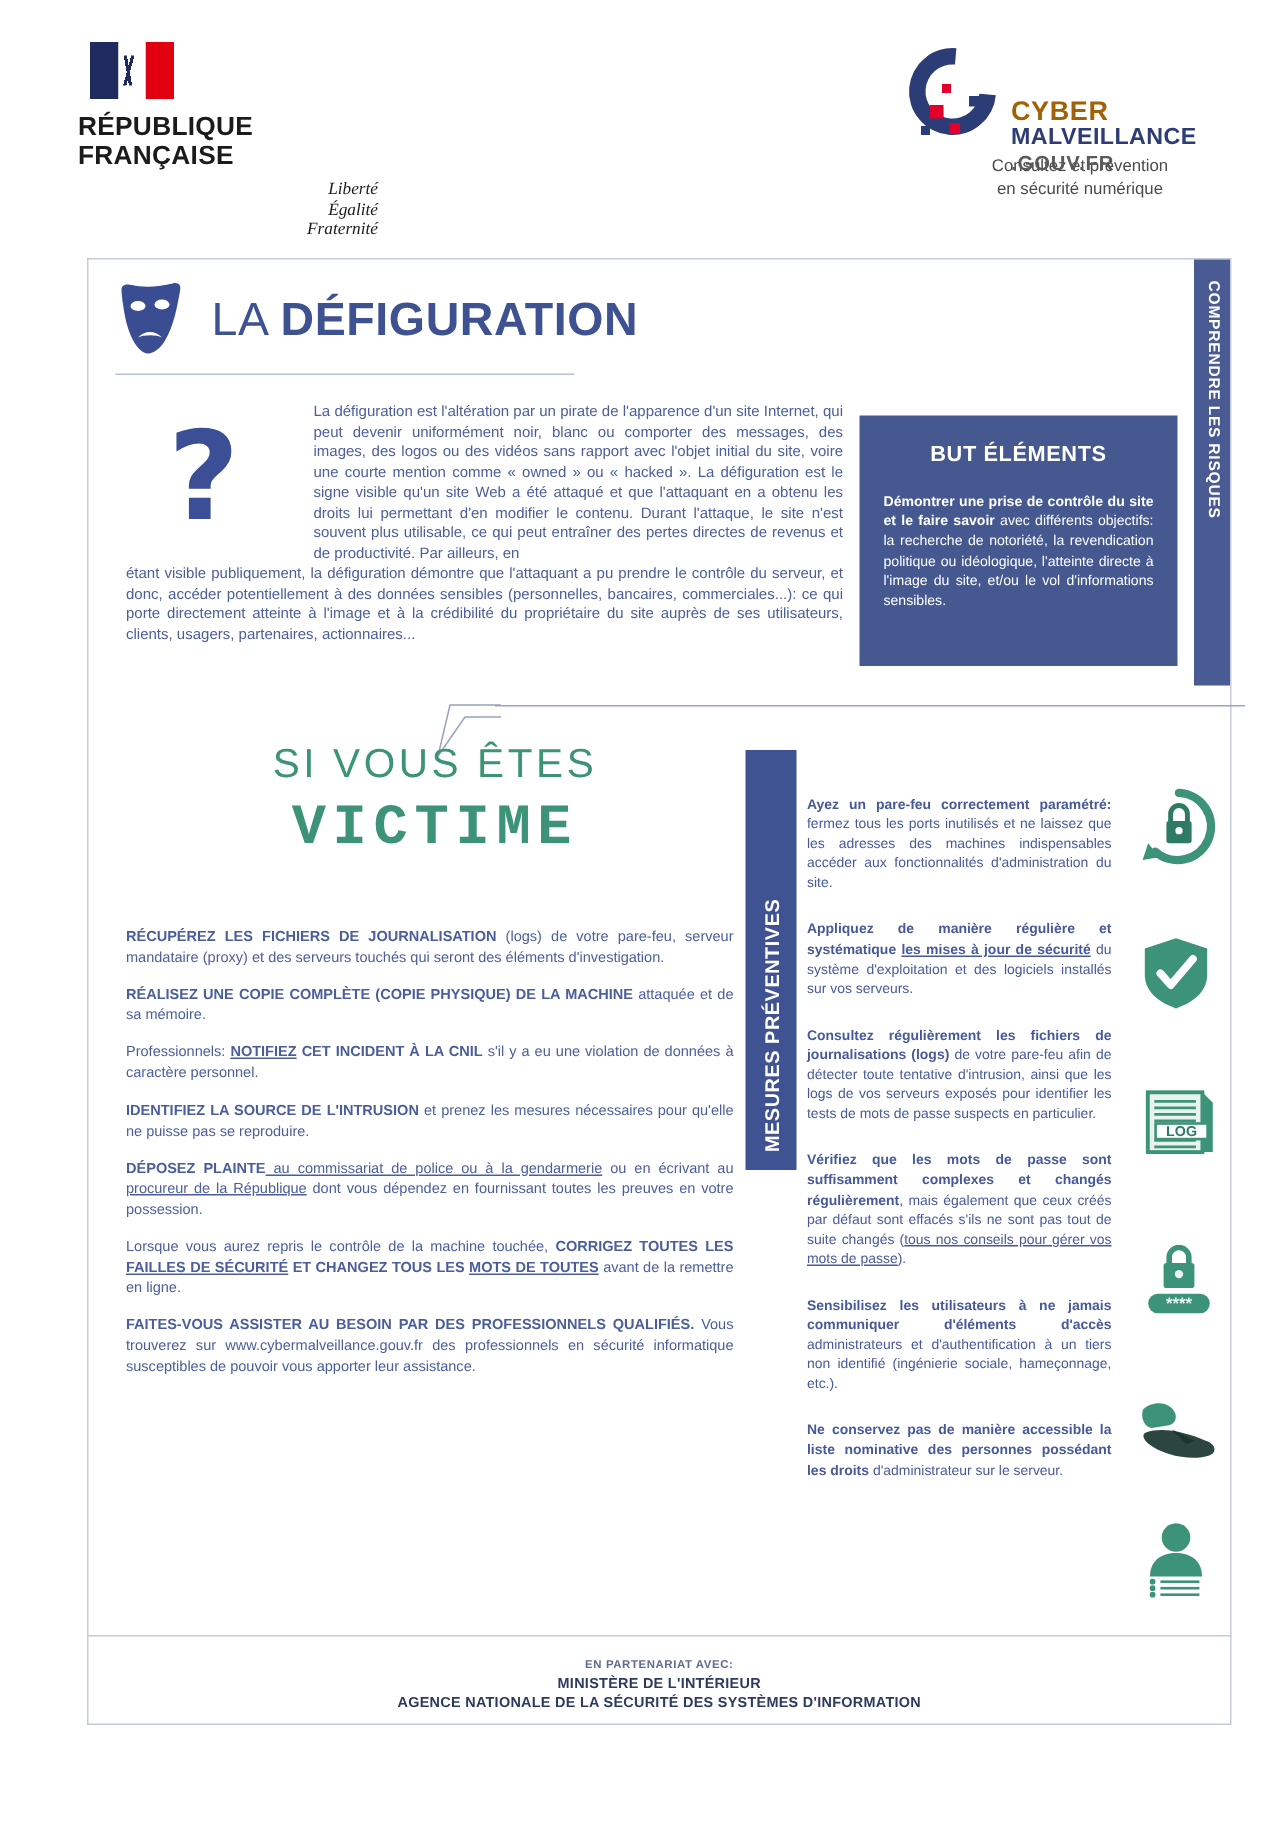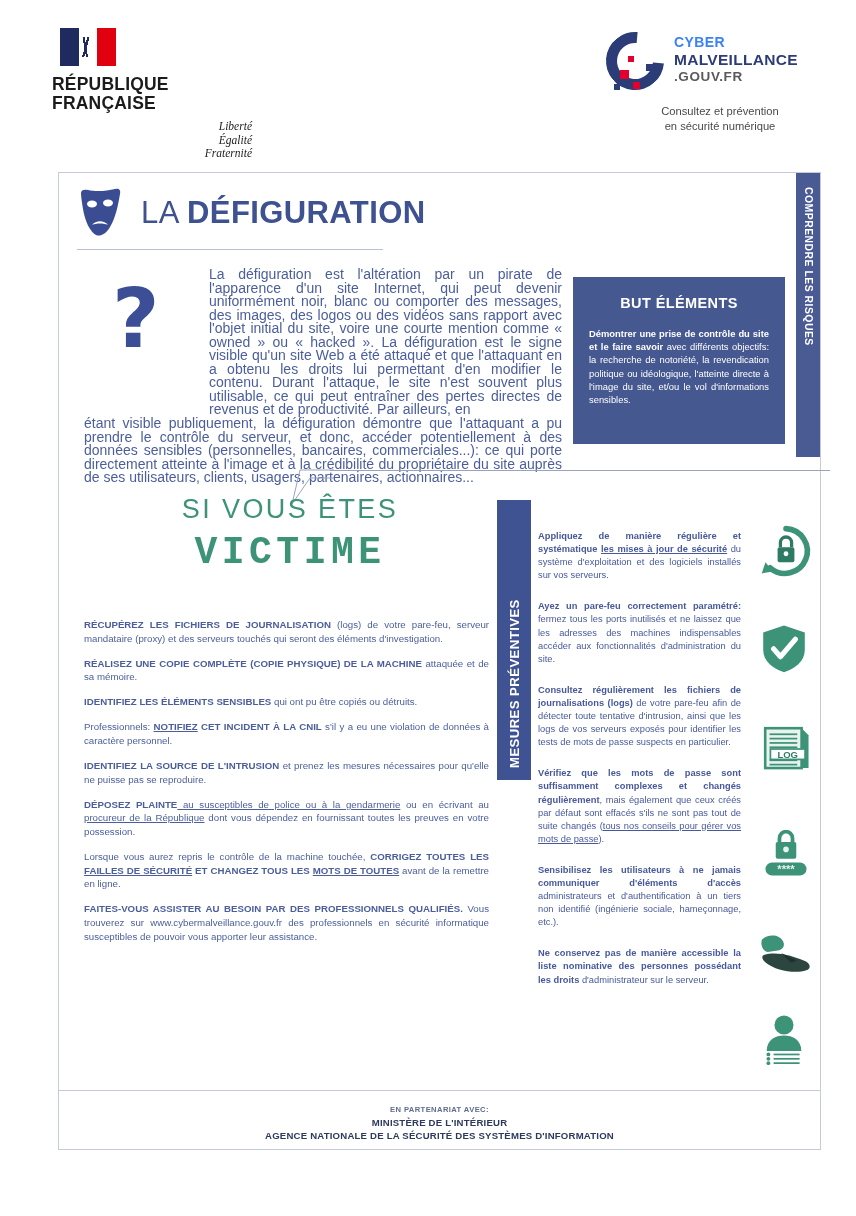--- a/index.html
+++ b/index.html
@@ -37,21 +37,21 @@
   .cyberlogo { position: absolute; right: 34px; top: 30px; width: 222px; text-align: left; }
   .cl-row { position: relative; height: 66px; }
   .cl-c {
     position: absolute; left: 6px; top: 2px; width: 58px; height: 58px;
     border: 11px solid #2c3c76; border-radius: 50%;
     border-right-color: transparent; transform: rotate(-40deg);
   }
   .cl-px { position: absolute; background: #e4002b; }
   .cl-px2 { position: absolute; background: #2c3c76; }
   .cl-text { position: absolute; left: 74px; top: 4px; }
-  .cl-cyber { font-size: 14px; font-weight: 700; color: #3b82f6; letter-spacing: .4px; line-height: 17px;}
+  .cl-cyber { font-size: 18px; font-weight: 700; color: #a16207; letter-spacing: .4px; line-height: 17px; margin-top: 32px;}
   .cl-malv { font-size: 15.5px; font-weight: 700; color: #2c3c76; letter-spacing: .3px; line-height: 18px;}
   .cl-gouv { font-size: 13.5px; font-weight: 700; color: #5a5a5a; letter-spacing: .6px; line-height: 16px;}
   .cl-sub {
     margin-top: 8px; font-size: 11.2px; line-height: 15px; color: #4a4a4a;
     text-align: center; padding-left: 18px;
   }
 
   
   .card {
     position: absolute; left: 58px; top: 172px; width: 763px; height: 978px;
@@ -79,21 +79,21 @@
     position: absolute; left: 18px; top: 76px; width: 306px; height: 1px; background: #b9c0d1;
   }
 
   
   .qmark {
     position: absolute; left: 112px; top: 278px; font-size: 82px; font-weight: 700;
     color: #3c4f96; font-family: "DejaVu Sans", sans-serif; line-height: 1;
   }
   .intro {
     position: absolute; left: 84px; top: 268px; width: 478px;
-    font-size: 14px; line-height: 13.55px; color: #4b5e9b; text-align: justify;
+    font-size: 10px; line-height: 13.55px; color: #4b5e9b; text-align: justify;
   }
   .intro .ind { display: block; }
   .intro .i1 { padding-left: 125px; }
   .intro .i2 { padding-left: 0px; }
 
   
   .but {
     position: absolute; left: 573px; top: 277px; width: 212px; height: 167px;
     background: #45588f; color: #fff; padding: 18px 16px 12px 16px;
   }
@@ -251,36 +251,35 @@
   </div>
 
   <div class="vic">
     <div class="l1">SI VOUS ÊTES</div>
     <div class="l2">VICTIME</div>
   </div>
 
   <div class="advice" id="advice">
       <p><b>RÉCUPÉREZ LES FICHIERS DE JOURNALISATION</b><span> (logs) de votre pare-feu, serveur mandataire (proxy) et des serveurs touchés qui seront des éléments d'investigation.</span></p>
       <p><b>RÉALISEZ UNE COPIE COMPLÈTE (COPIE PHYSIQUE) DE LA MACHINE</b><span> attaquée et de sa mémoire.</span></p>
-      <p><b>IDENTIFIEZ LES ÉLÉMENTS SENSIBLES</b><span> qui ont pu être copiés ou détruits.</span></p>
       <p><span>Professionnels: </span><b><u>NOTIFIEZ</u></b><b> CET INCIDENT À LA CNIL</b><span> s'il y a eu une violation de données à caractère personnel.</span></p>
       <p><b>IDENTIFIEZ LA SOURCE DE L'INTRUSION</b><span> et prenez les mesures nécessaires pour qu'elle ne puisse pas se reproduire.</span></p>
-      <p><b>DÉPOSEZ PLAINTE</b><u> au susceptibles de police ou à la gendarmerie</u><span> ou en écrivant au </span><u>procureur de la République</u><span> dont vous dépendez en fournissant toutes les preuves en votre possession.</span></p>
+      <p><b>DÉPOSEZ PLAINTE</b><u> au commissariat de police ou à la gendarmerie</u><span> ou en écrivant au </span><u>procureur de la République</u><span> dont vous dépendez en fournissant toutes les preuves en votre possession.</span></p>
       <p><span>Lorsque vous aurez repris le contrôle de la machine touchée, </span><b>CORRIGEZ TOUTES LES </b><b><u>FAILLES DE SÉCURITÉ</u></b><b> ET CHANGEZ TOUS LES </b><b><u>MOTS DE TOUTES</u></b><span> avant de la remettre en ligne.</span></p>
       <p><b>FAITES-VOUS ASSISTER AU BESOIN PAR DES PROFESSIONNELS QUALIFIÉS.</b><span> Vous trouverez sur www.cybermalveillance.gouv.fr des professionnels en sécurité informatique susceptibles de pouvoir vous apporter leur assistance.</span></p>
     </div>
 
   <div class="prev-wrap">
     <div class="prev-bg"></div>
     <div class="prev-bar">
       <span>MESURES PRÉVENTIVES</span>
     </div>
     <div class="prev-list" id="prevlist">
+        <p><b>Ayez un pare-feu correctement paramétré:</b><span> fermez tous les ports inutilisés et ne laissez que les adresses des machines indispensables accéder aux fonctionnalités d'administration du site.</span></p>
         <p><b>Appliquez de manière régulière et systématique </b><b><u>les mises à jour de sécurité</u></b><span> du système d'exploitation et des logiciels installés sur vos serveurs.</span></p>
-        <p><b>Ayez un pare-feu correctement paramétré:</b><span> fermez tous les ports inutilisés et ne laissez que les adresses des machines indispensables accéder aux fonctionnalités d'administration du site.</span></p>
         <p><b>Consultez régulièrement les fichiers de journalisations (logs)</b><span> de votre pare-feu afin de détecter toute tentative d'intrusion, ainsi que les logs de vos serveurs exposés pour identifier les tests de mots de passe suspects en particulier.</span></p>
         <p><b>Vérifiez que les mots de passe sont suffisamment complexes et changés régulièrement</b><span>, mais également que ceux créés par défaut sont effacés s'ils ne sont pas tout de suite changés (</span><u>tous nos conseils pour gérer vos mots de passe</u><span>).</span></p>
         <p><b>Sensibilisez les utilisateurs à ne jamais communiquer d'éléments d'accès</b><span> administrateurs et d'authentification à un tiers non identifié (ingénierie sociale, hameçonnage, etc.).</span></p>
         <p><b>Ne conservez pas de manière accessible la liste nominative des personnes possédant les droits</b><span> d'administrateur sur le serveur.</span></p>
       </div>
   </div>
 
   <div class="iconcol">
     <div class="icoslot" style="top:18px;">
       <svg viewBox="0 0 60 60" width="56" height="56">

